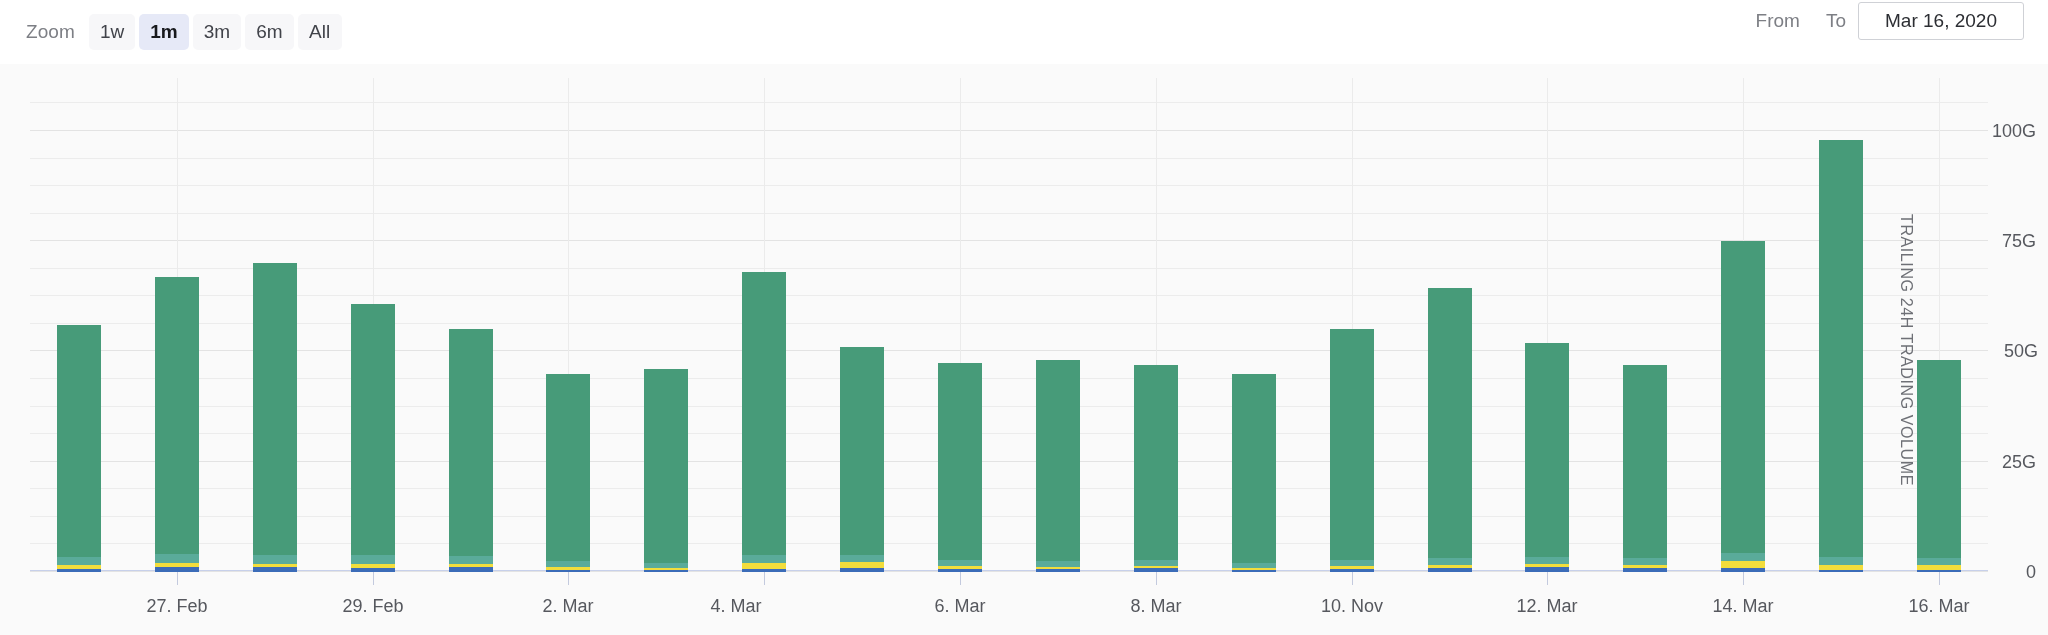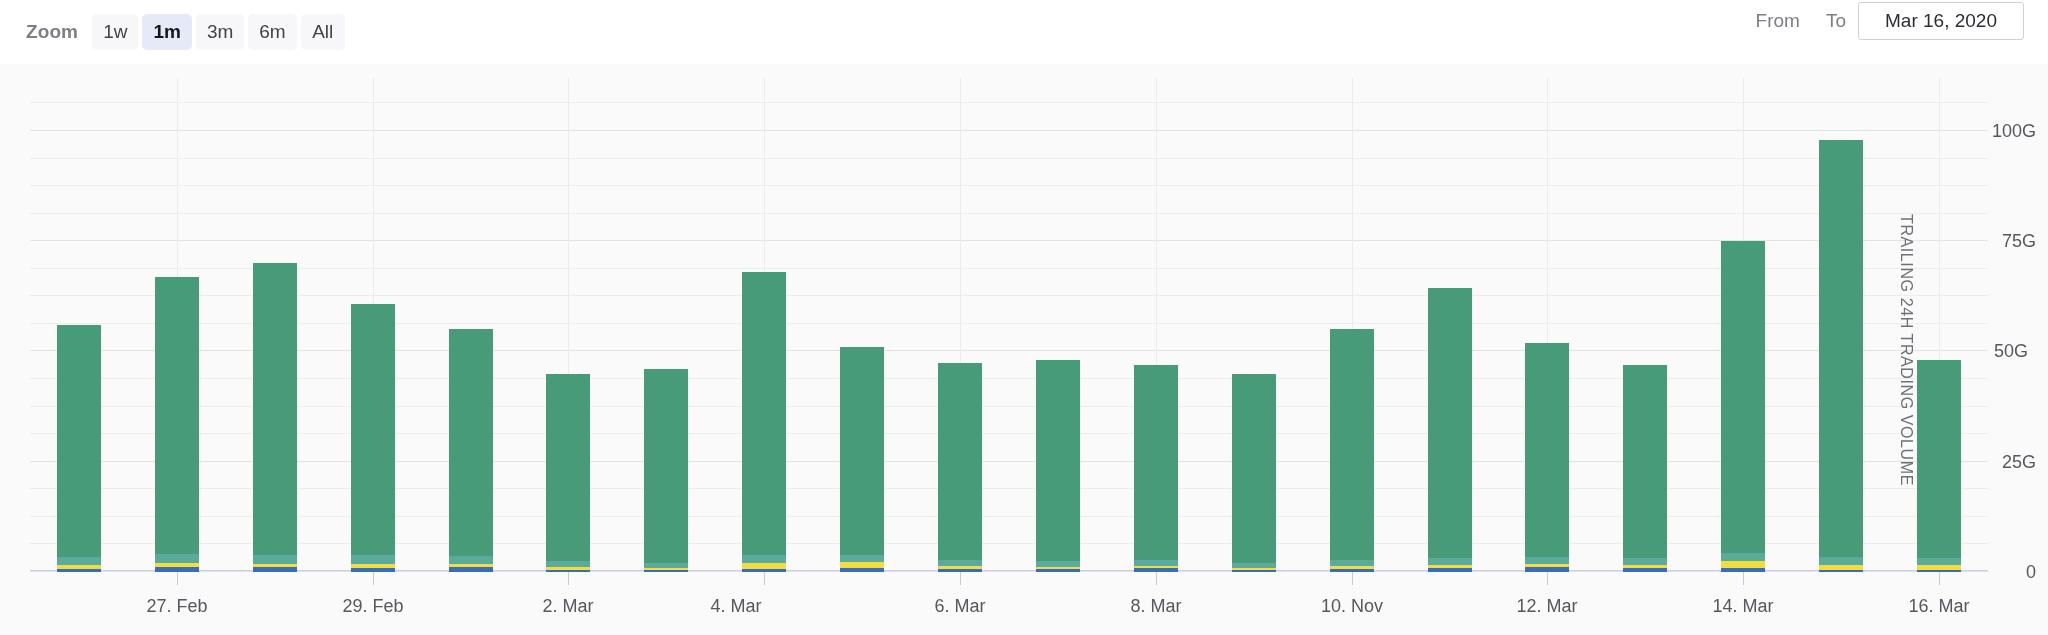--- a/index.html
+++ b/index.html
@@ -34,21 +34,20 @@
     left: 26px; top: 14px;
     display: flex;
     align-items: center;
     height: 36px;
   }
   .zoom-label {
     font-size: 19px;
     color: #7d7f85;
     margin-right: 14px;
     letter-spacing: 0.1px;
-    font-weight: bold;
   }
   .zoom-btn {
     height: 36px;
     min-width: 44px;
     padding: 0 11px;
     margin-right: 4px;
     display: flex;
     align-items: center;
     justify-content: center;
     font-size: 19px;
@@ -373,21 +372,21 @@
         <div class="bar" style="left: 1887px; width: 44px; height: 211.714px;">
           <div class="seg" style="height: 198.041px; background: rgb(71, 155, 121);"></div>
           <div class="seg" style="height: 6.175px; background: rgb(90, 171, 154);"></div>
           <div class="seg" style="height: 5.29286px; background: rgb(242, 221, 60);"></div>
           <div class="seg" style="height: 2.20536px; background: rgb(59, 108, 184);"></div>
         </div>
       </div>
     <div class="yaxis-area" id="yaxis">
         <div class="ylabel-tick" style="top: 508px; right: 12px;">0</div>
         <div class="ylabel-tick" style="top: 397.732px; right: 12px;">25G</div>
-        <div class="ylabel-tick" style="top: 287.464px; right: 20px;">50G</div>
+        <div class="ylabel-tick" style="top: 287.464px; right: 10px;">50G</div>
         <div class="ylabel-tick" style="top: 177.196px; right: 12px;">75G</div>
         <div class="ylabel-tick" style="top: 66.9286px; right: 12px;">100G</div>
       </div>
     <div class="yaxis-title-area">
       <div class="yaxis-title">TRAILING 24H TRADING VOLUME</div>
     </div>
   </div>
 
   <div class="xaxis-area" id="xaxis">
       <div class="xtick-label" style="left: 177px; top: 24px;">27. Feb</div>

